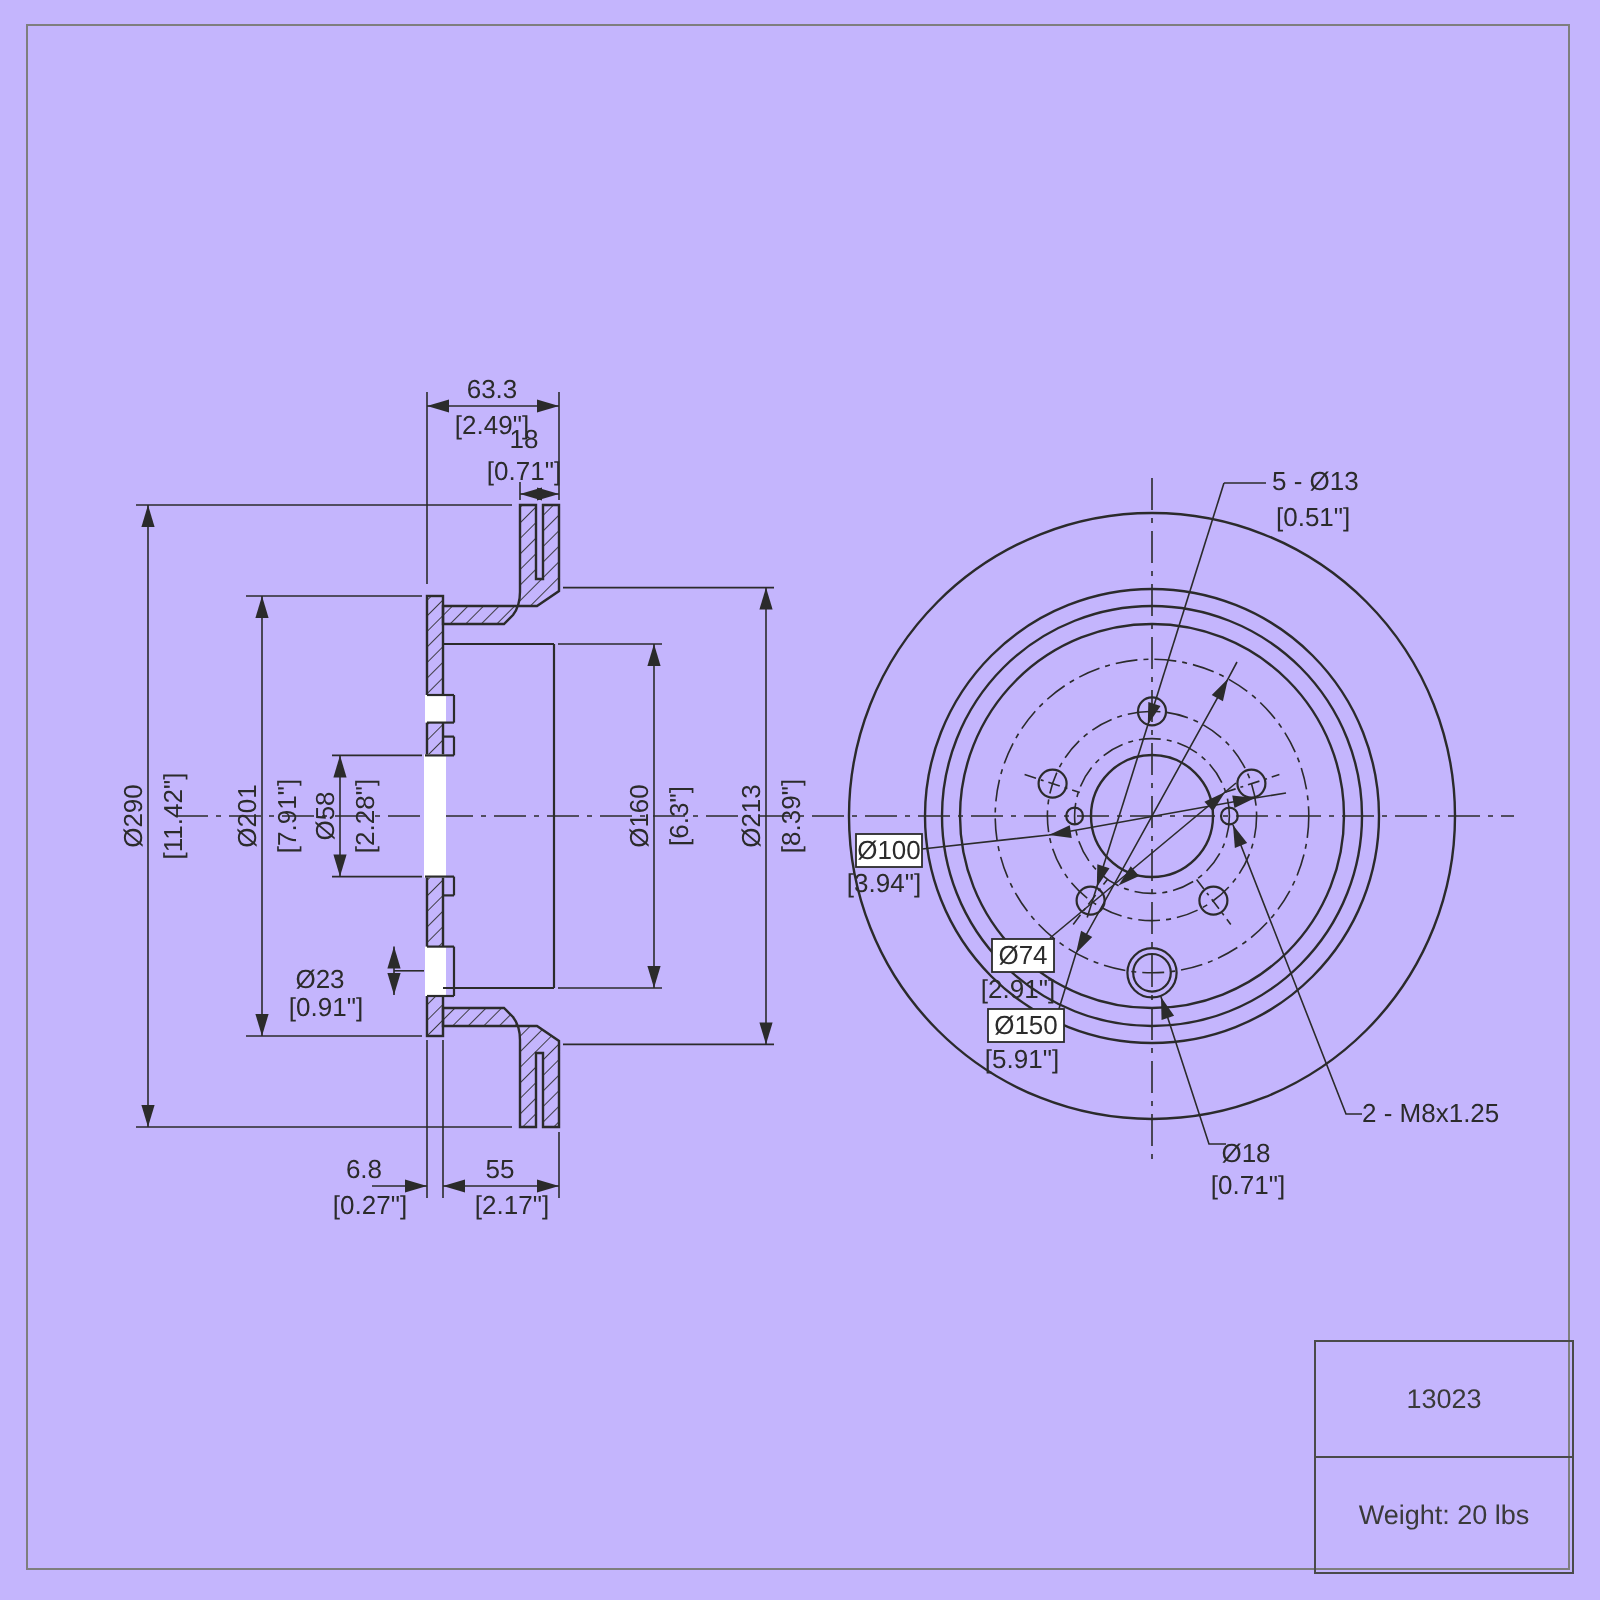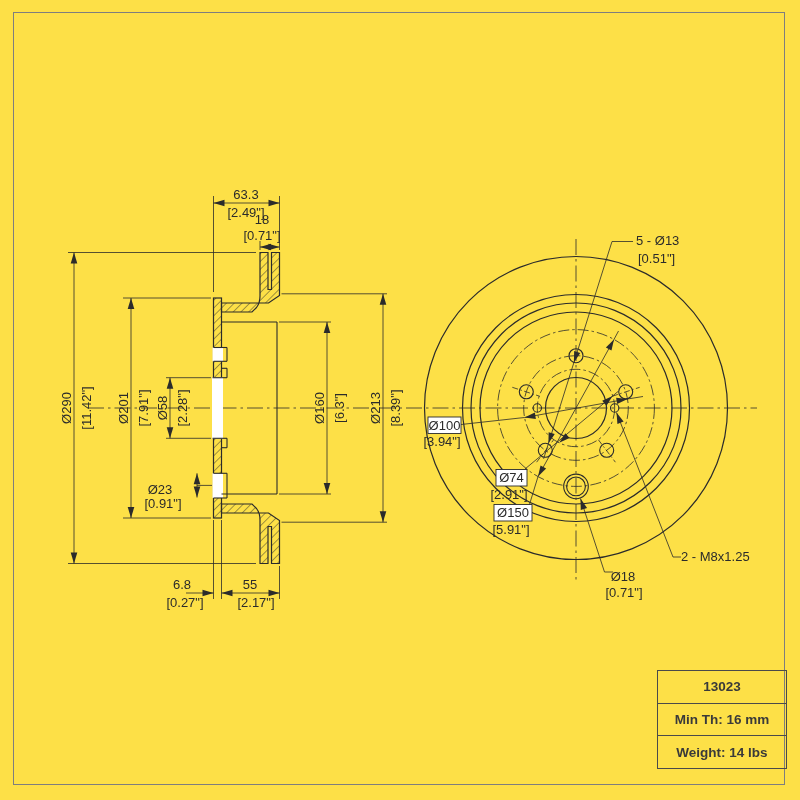--- a/index.html
+++ b/index.html
@@ -1,23 +1,23 @@
 <!DOCTYPE html>
 <html><head>
 <meta charset="utf-8">
 <style>
   html,body{margin:0;padding:0;background:#fff;}
-  #stage{position:relative;width:800px;height:800px;background:#fde047;overflow:hidden;
+  #stage{position:relative;width:800px;height:800px;background:#c4b5fd;overflow:hidden;
          font-family:"Liberation Sans",sans-serif;}
   #frame{position:absolute;left:13px;top:12px;width:772px;height:773px;
          border:1.5px solid #7e7e7e;box-sizing:border-box;}
   svg{position:absolute;left:0;top:0;}
   svg text{font-family:"Liberation Sans",sans-serif;font-size:13px;fill:#2b2b2b;}
-  #titleblock{position:absolute;left:657px;top:670px;width:130px;height:99px;
-              box-sizing:border-box;border:1px solid #4a4a4a;display:flex;flex-direction:column;font-weight:bold;}
+  #titleblock{position:absolute;left:657px;top:670px;width:130px;height:117px;
+              box-sizing:border-box;border:1px solid #4a4a4a;display:flex;flex-direction:column;}
   #titleblock .row{flex:1;display:flex;align-items:center;justify-content:center;
                    border-bottom:1px solid #4a4a4a;font-size:13.5px;color:#3a3a3a;white-space:nowrap;}
   #titleblock .row:last-child{border-bottom:none;}
 </style>
 </head>
 <body>
 
 <div id="stage">
   <div id="frame"></div>
 
@@ -193,16 +193,15 @@
         <text x="638" y="263">[0.51"]</text>
         <text x="681" y="561">2 - M8x1.25</text>
         <text x="623" y="581" text-anchor="middle">Ø18</text>
         <text x="624" y="597" text-anchor="middle">[0.71"]</text>
       </g>
     </g>
   </svg>
 
   <div id="titleblock">
     <div class="row">13023</div>
-    <div class="row">Min Th: 16 mm</div>
-    <div class="row">Weight: 14 lbs</div>
+    <div class="row">Weight: 20 lbs</div>
   </div>
 </div>
 
 </body></html>

